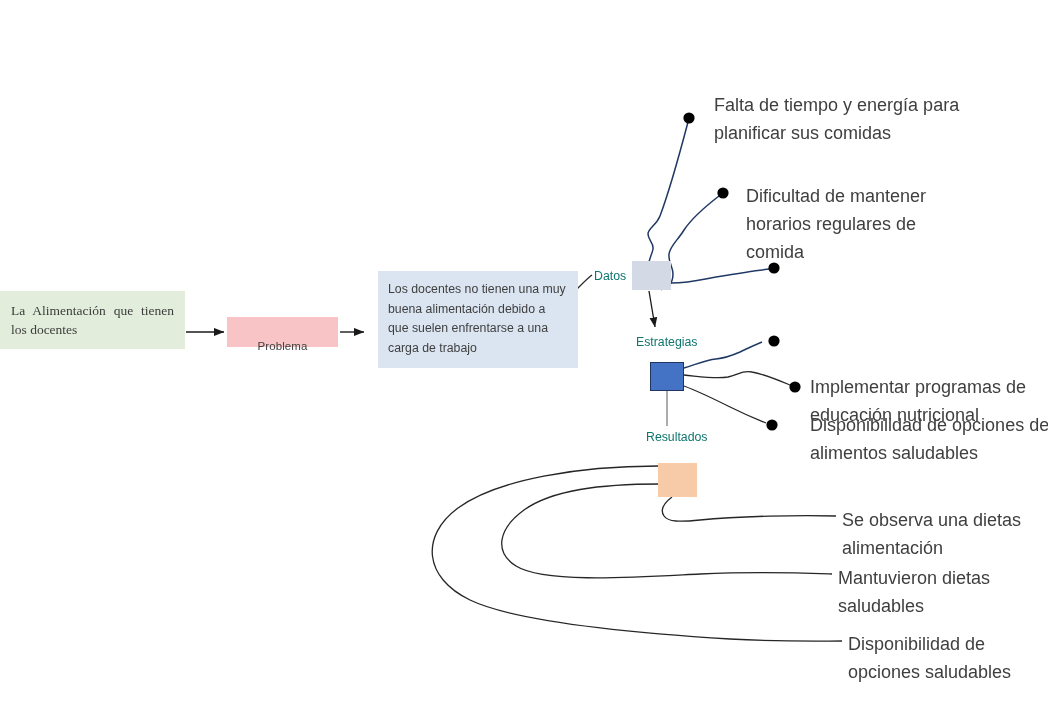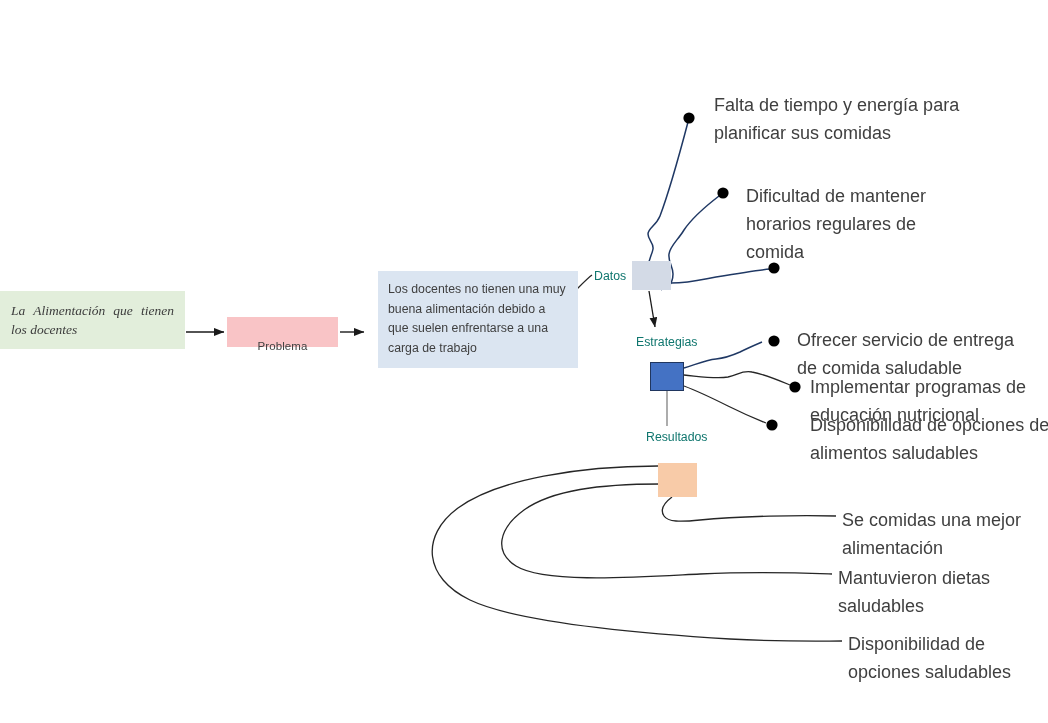--- a/index.html
+++ b/index.html
@@ -40,21 +40,20 @@
   #box-origen .txt {
     font-family: "Liberation Serif", serif;
     font-size: 13.5px;
     line-height: 19px;
     color: #3c3c3c;
     text-align: justify;
     text-align-last: left;
     padding: 0 11px;
     width: 100%;
     box-sizing: border-box;
-    font-style: italic;
   }
   
   #box-problema {
     left: 227px;
     top: 317px;
     width: 111px;
     height: 30px;
     background: #f9c4c6;
     display: flex;
     align-items: center;
@@ -201,21 +200,20 @@
   <div class="node" id="node-estrategias-box"></div>
   <div class="node" id="node-resultados-box"></div>
 
   <div class="stage-label" id="label-datos">Datos</div>
   <div class="stage-label" id="label-estrategias">Estrategias</div>
   <div class="stage-label" id="label-resultados">Resultados</div>
 
   <div class="leaf" id="leaf-d1">Falta de tiempo y energía para planificar sus comidas</div>
   <div class="leaf" id="leaf-d2">Dificultad de mantener horarios regulares de comida</div>
 
-  <div class="leaf" id="leaf-e1">Ofrecer servicio de entrega de comida saludable</div>
   <div class="leaf" id="leaf-e2">Implementar programas de educación nutricional</div>
   <div class="leaf" id="leaf-e3">Disponibilidad de opciones de alimentos saludables</div>
 
-  <div class="leaf" id="leaf-r1">Se comidas una mejor alimentación</div>
+  <div class="leaf" id="leaf-r1">Se observa una dietas alimentación</div>
   <div class="leaf" id="leaf-r2">Mantuvieron dietas saludables</div>
   <div class="leaf" id="leaf-r3">Disponibilidad de opciones saludables</div>
 
 </div>
 
 </body></html>

